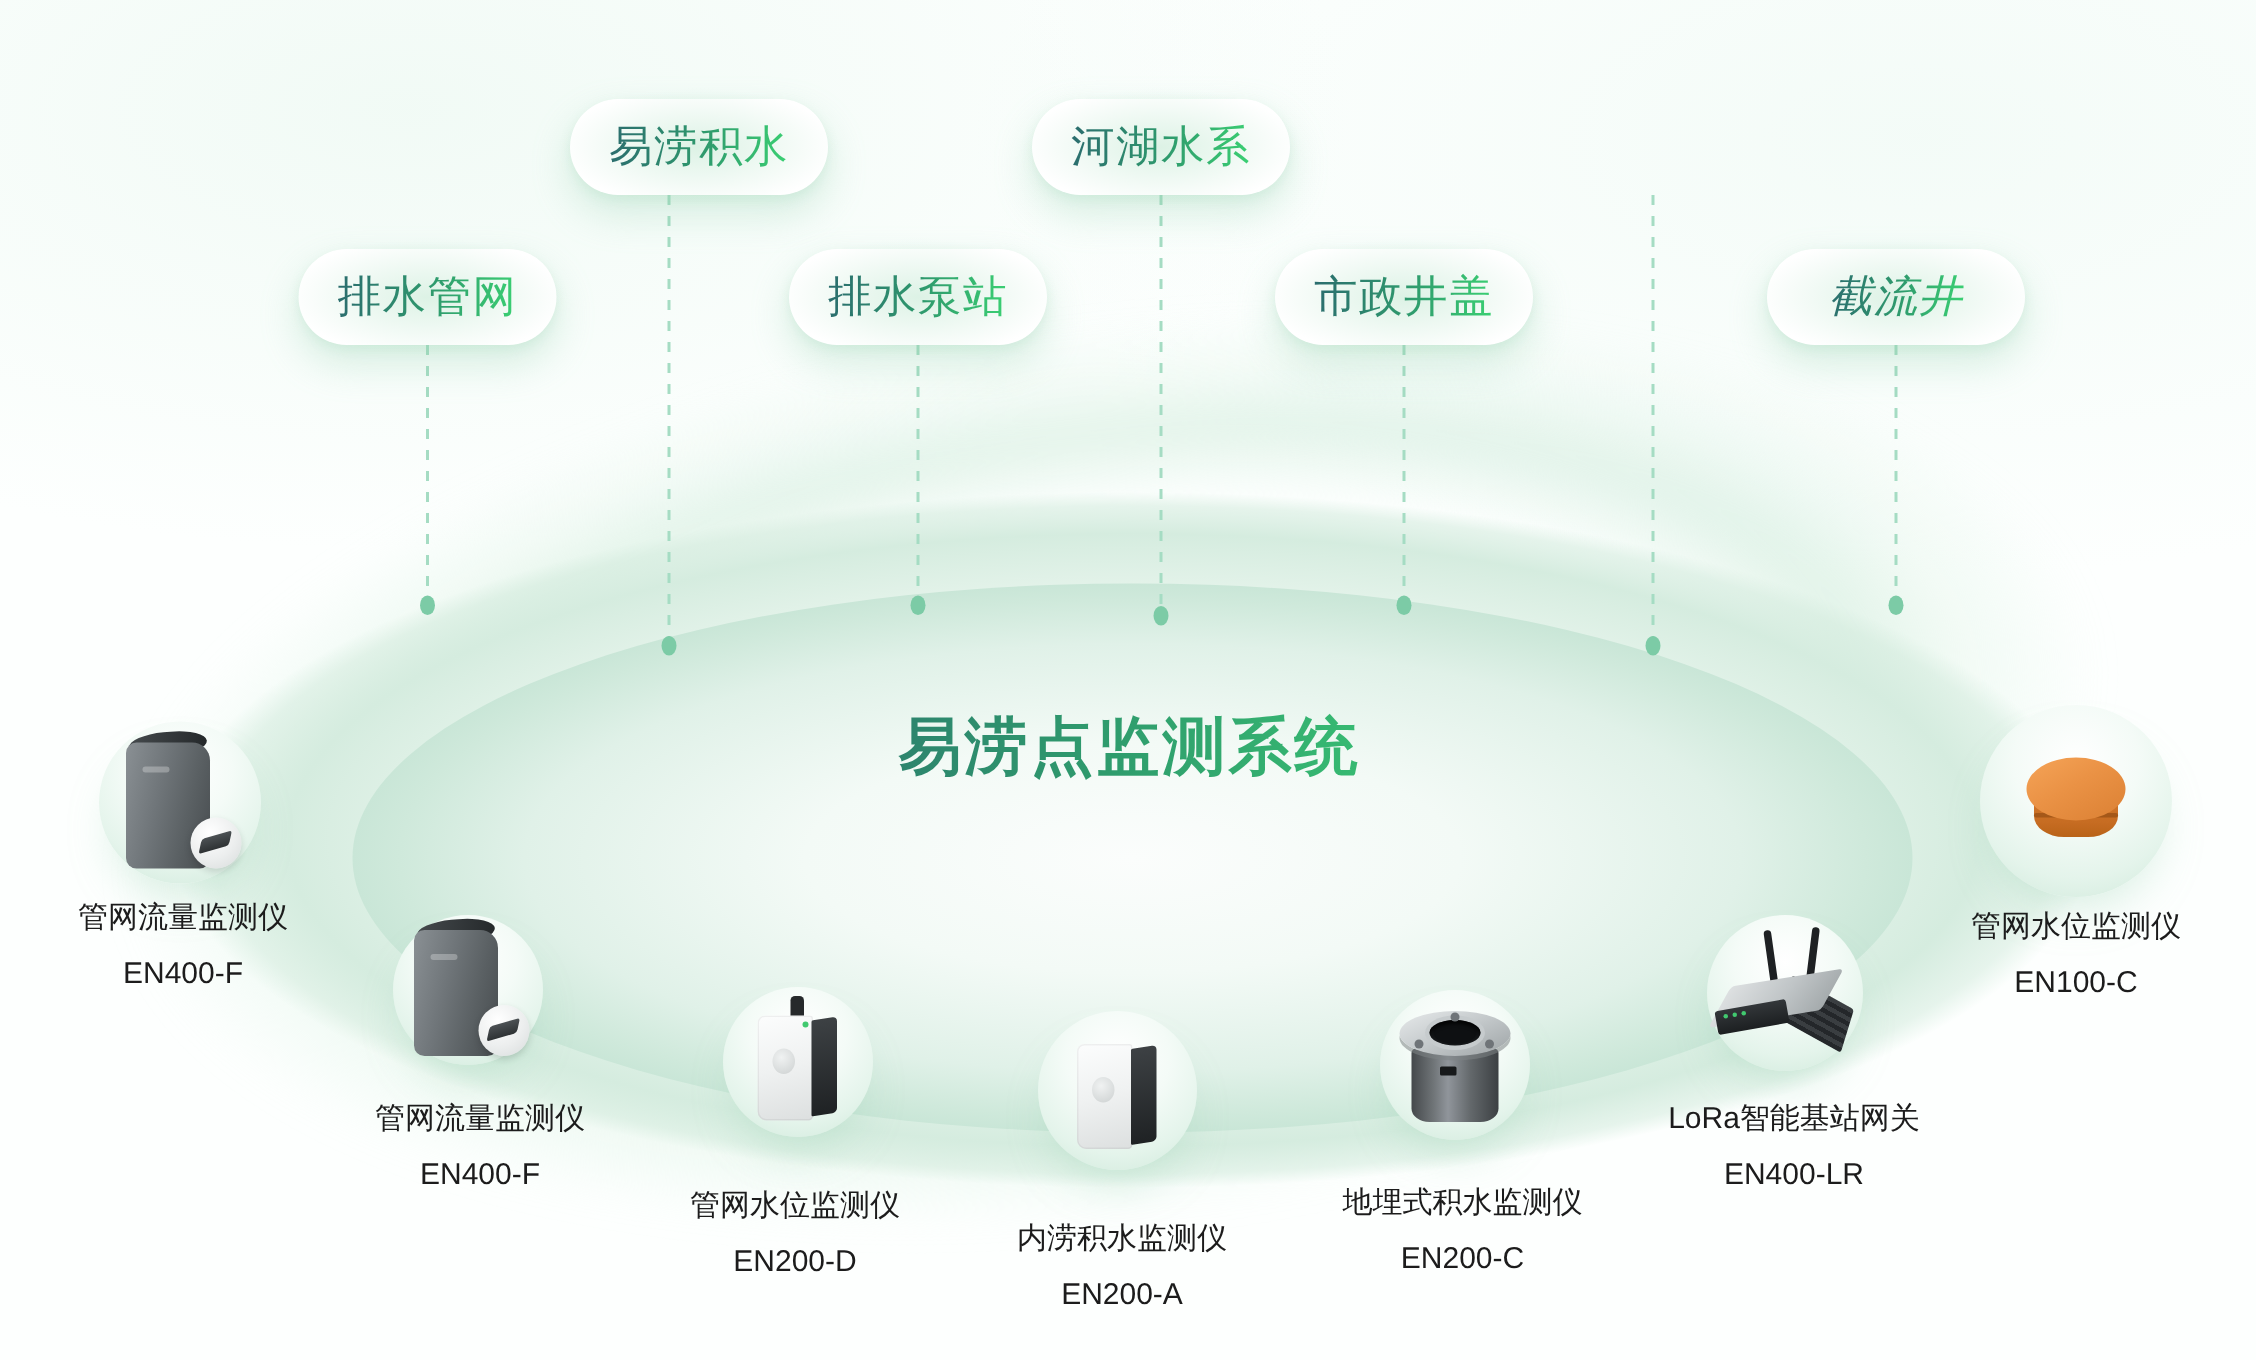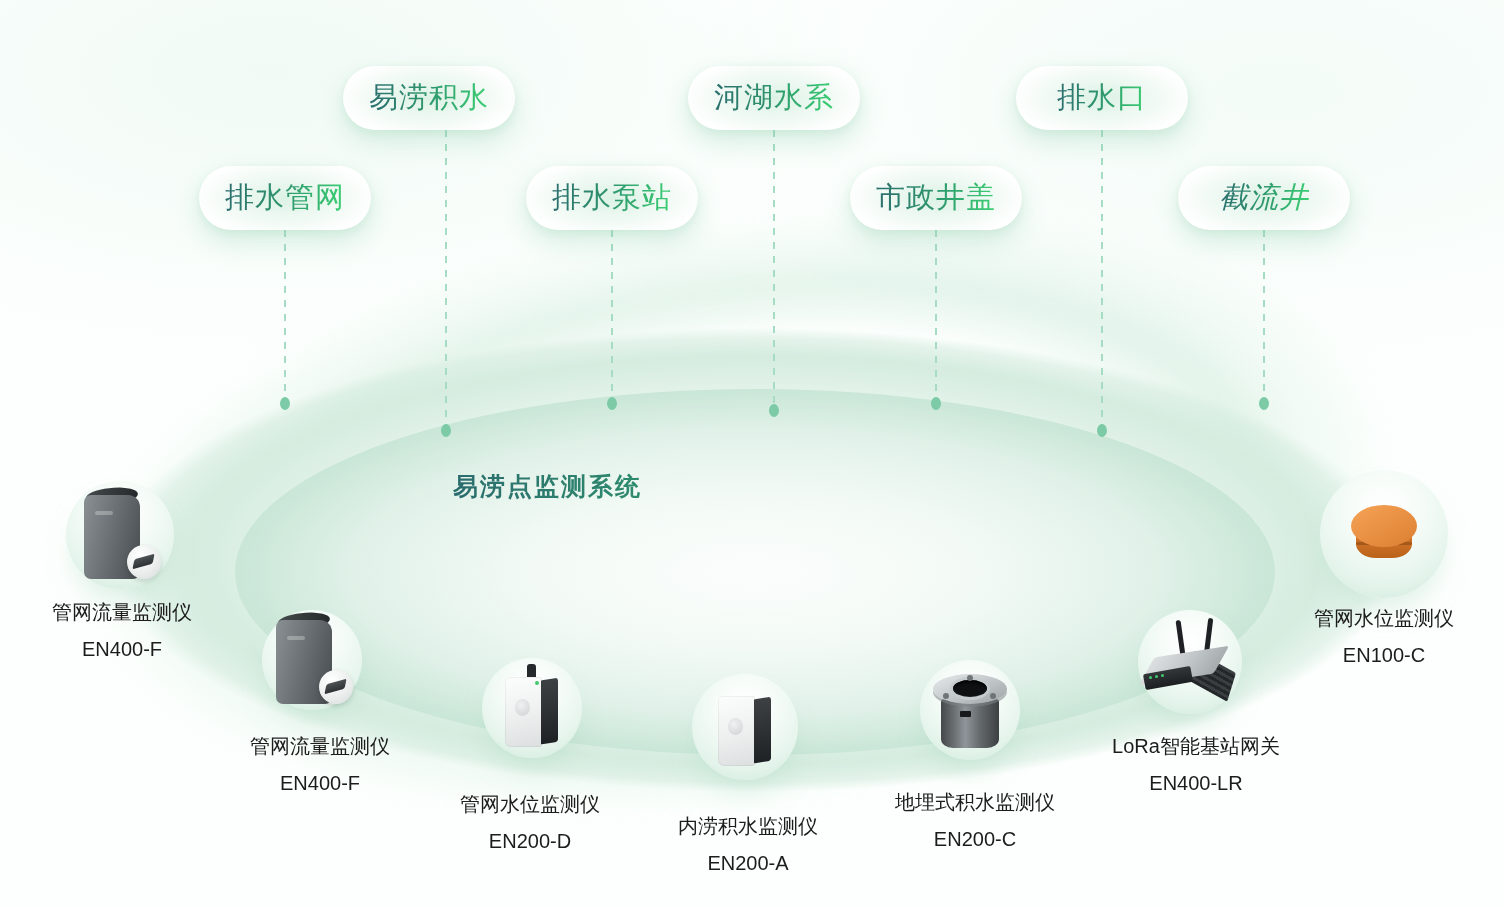--- a/index.html
+++ b/index.html
@@ -33,21 +33,21 @@
   .ring-inner{
     position:absolute; left:235px; top:389px; width:1040px; height:366px;
     border-radius:50%; z-index:3;
     background:radial-gradient(closest-side, #fbfdfc 0%, #f3faf6 42%,
       #e0f1e8 78%, #cfe9db 94%, #c9e6d7 100%);
   }
 
   
   .title{
     position:absolute; left:453px; top:470px; width:600px; z-index:5;
-    text-align:left; font-size:25px; font-weight:700; letter-spacing:2px;
+    text-align:center; font-size:42px; font-weight:700; letter-spacing:2px;
     background:linear-gradient(92deg,#2b6c6e 0%, #2f9c6d 48%, #3ed476 100%);
     -webkit-background-clip:text; background-clip:text;
     color:transparent; -webkit-text-fill-color:transparent;
   }
 
   
   .connector{
     position:absolute; width:2px; z-index:4;
     background:repeating-linear-gradient(to bottom, #a5dcc3 0 7px, rgba(0,0,0,0) 7px 14px);
   }
@@ -73,21 +73,21 @@
     content:""; position:absolute; inset:-16px -26px; z-index:-1; border-radius:60px;
     background:radial-gradient(closest-side, rgba(183,228,201,.48), rgba(183,228,201,0) 82%);
   }
   .pill span{
     font-size:29px; font-weight:500; letter-spacing:1px; white-space:nowrap;
     background:linear-gradient(94deg,#2b6c6e 0%, #2f9c6d 55%, #3bd173 100%);
     -webkit-background-clip:text; background-clip:text;
     color:transparent; -webkit-text-fill-color:transparent;
   }
   .p-r1{top:66px;} .p-r2{top:166px;}
-  .pt1{left:343px;font-family:Liberation Mono, monospace;} .pt2{left:688px;} .pt3{left:1016px;}
+  .pt1{left:380px;font-family:Liberation Mono, monospace;} .pt2{left:688px;} .pt3{left:1016px;}
   .pt4{left:199px;} .pt5{left:526px;} .pt6{left:850px;justify-content:center;} .pt7{left:1178px;font-style:italic;}
 
   
   .orb{
     position:absolute; border-radius:50%; z-index:6;
     background:radial-gradient(circle at 50% 30%, #ffffff 0%, #f4fbf7 38%,
       #e4f4eb 70%, #d5ecdf 90%, rgba(213,236,223,0) 100%);
     box-shadow:0 18px 30px -10px rgba(150,205,175,.35);
   }
   .o1{left:66px;  top:481px; width:108px; height:108px;}
@@ -208,23 +208,20 @@
   <div class="connector c7">
       <i class="dot"></i>
     </div>
 
   <div class="pill p-r1 pt1">
       <span>易涝积水</span>
     </div>
   <div class="pill p-r1 pt2">
       <span>河湖水系</span>
     </div>
-  <div class="pill p-r1 pt3">
-      <span>排水口</span>
-    </div>
 
   <div class="pill p-r2 pt4">
       <span>排水管网</span>
     </div>
   <div class="pill p-r2 pt5">
       <span>排水泵站</span>
     </div>
   <div class="pill p-r2 pt6">
       <span>市政井盖</span>
     </div>

